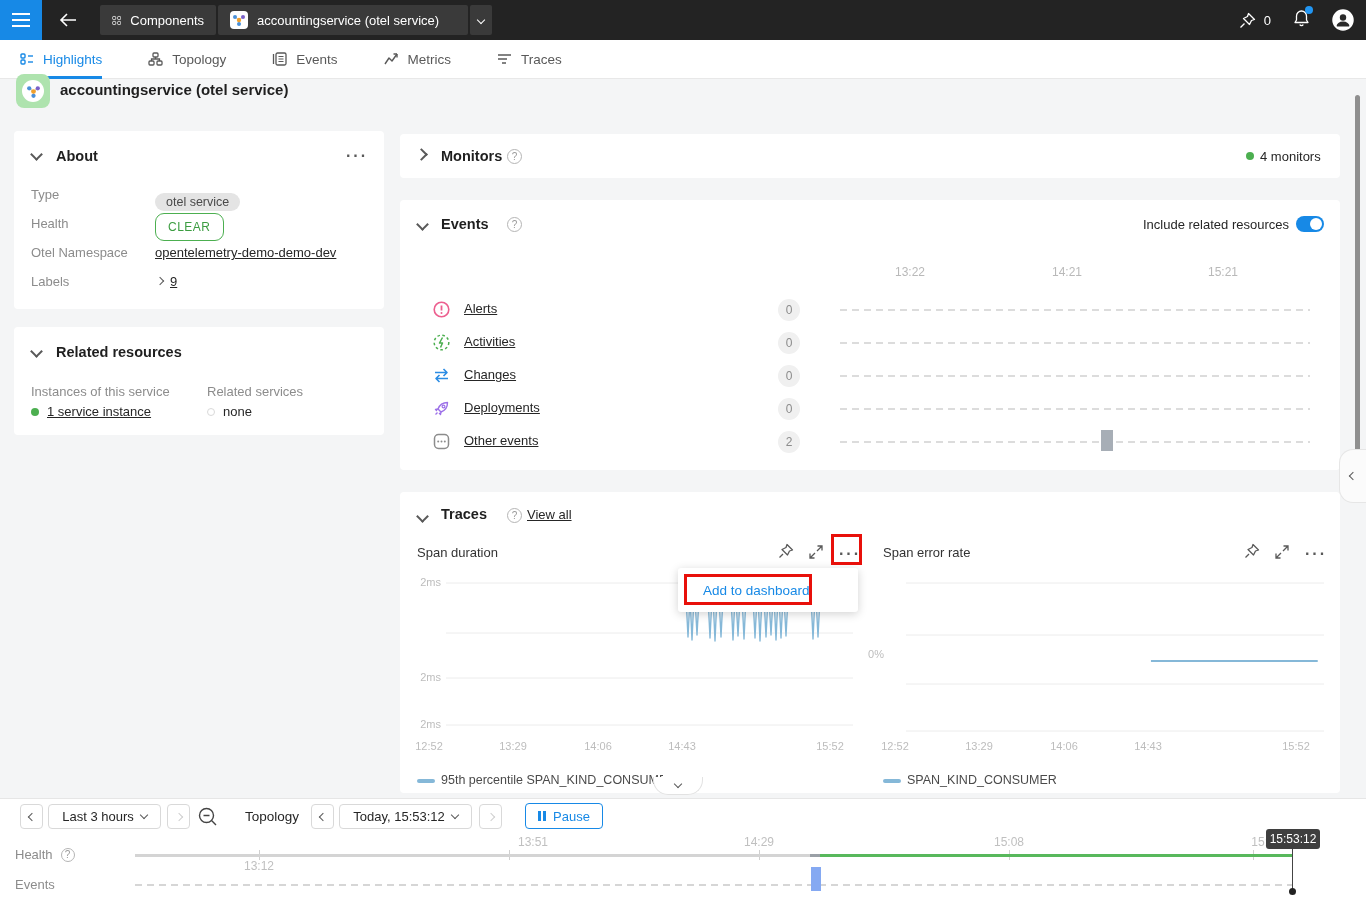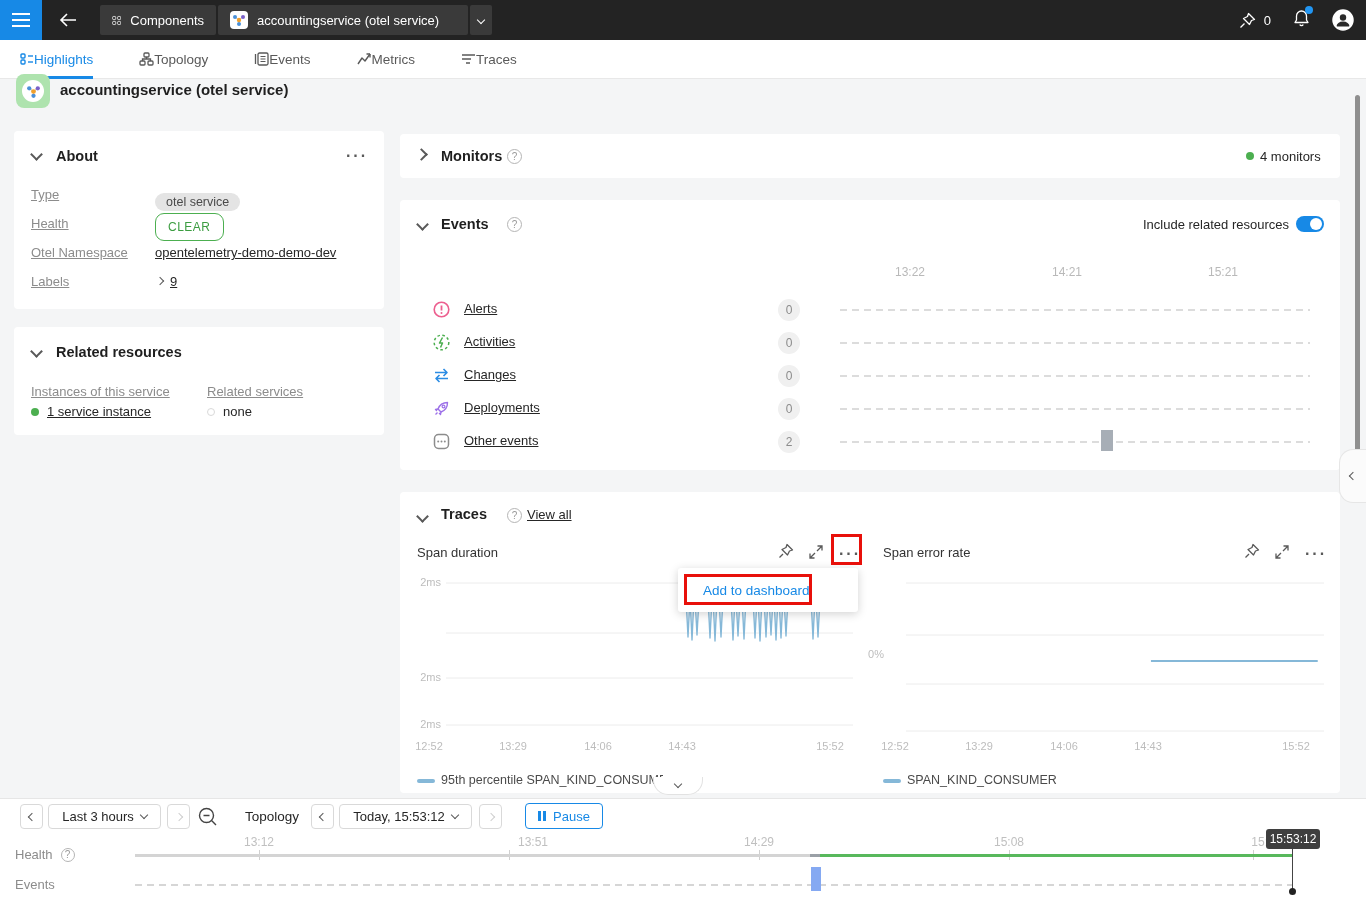--- a/index.html
+++ b/index.html
@@ -18,21 +18,21 @@
   .toptab.tabchev { left:470px; width:22px; padding:0; justify-content:center; }
   .svc-ic { width:18px; height:18px; background:#fff; border-radius:4px; display:flex; align-items:center; justify-content:center; }
   .top-right { position:absolute; right:12px; top:0; height:40px; display:flex; align-items:center; gap:22px; color:#fff; }
   .pin-wrap { display:flex; align-items:center; gap:8px; font-size:13px; }
   .bell-wrap { position:relative; }
   .bell-dot { position:absolute; right:-3px; top:-3px; width:8px; height:8px; border-radius:50%; background:#2196f3; }
   .avatar { width:22px; height:22px; }
 
   
   .navrow { position:absolute; left:0; top:40px; width:1366px; height:39px; background:#fff; border-bottom:1px solid #e8e8e8; display:flex; align-items:center; }
-  .navtab { display:flex; align-items:center; font-size:13.5px; color:#595959; margin-left:0; position:relative; height:39px; cursor:pointer; }
+  .navtab { display:flex; align-items:center; gap:9px; font-size:13.5px; color:#595959; margin-left:0; position:relative; height:39px; cursor:pointer; }
   .navtab .lbl { line-height:39px; }
   .navtab.t-highlights { margin-left:20px; color:#1789e6; }
   .navtab.t-topology { margin-left:46px; }
   .navtab.t-events { margin-left:46px; }
   .navtab.t-metrics { margin-left:46px; }
   .navtab.t-traces { margin-left:46px; }
   .navtab.t-highlights::after { content:""; position:absolute; left:0; right:0; bottom:0; height:3px; background:#1789e6; }
 
   
   .title-ic { position:absolute; left:16px; top:74px; width:34px; height:34px; border-radius:8px; background:#aee3ae; display:flex; align-items:center; justify-content:center; }
@@ -42,21 +42,21 @@
   
   .card { position:absolute; background:#fff; border-radius:4px; }
   .chev { display:inline-block; width:9px; height:9px; border-right:2px solid #595959; border-bottom:2px solid #595959; }
   .chev.down { transform:rotate(45deg); }
   .chev.right { transform:rotate(-45deg); }
   .chev.left { transform:rotate(135deg); }
   .chev.sm { width:6px; height:6px; border-width:1.6px; }
   .helpq { display:inline-flex; width:15px; height:15px; border:1px solid #b5b5b5; border-radius:50%; color:#9a9a9a; font-size:10px; align-items:center; justify-content:center; }
   .dots3 { color:#595959; font-size:16px; letter-spacing:2px; font-weight:bold; line-height:10px; }
   .sec-title { font-size:14.5px; font-weight:bold; color:#1f1f1f; }
-  .glabel { font-size:13px; color:#8c8c8c;text-decoration:underline; }
+  .glabel { font-size:13px; color:#8c8c8c; }
   .link { font-size:13px; color:#262626; text-decoration:underline; cursor:pointer; }
 
   
   .card.about { left:14px; top:131px; width:370px; height:178px; }
   .card.related { left:14px; top:327px; width:370px; height:108px; }
   .pill-gray { display:inline-block; background:#e4e4e4; color:#4a4a4a; font-size:12.5px; border-radius:10px; padding:2px 11px; }
   .pill-clear { display:inline-block; border:1px solid #4caf50; color:#3c9d41; font-size:12px; letter-spacing:.5px; border-radius:9px; padding:6px 12px; }
   .dot { display:inline-block; width:8px; height:8px; border-radius:50%; }
   .dot.green { background:#4caf50; }
   .dot.hollow { background:#fff; border:1.5px solid #d9d9d9; }
@@ -425,21 +425,21 @@
         <span class="chev right sm"></span>
       </div>
     <div class="btn pause" style="left:525px;width:78px;height:26px;">
       <span class="pause-ic">
           <i></i>
           <i></i>
         </span>
       <span>Pause</span>
     </div>
 
-    <span class="tlab" style="left:229px;">13:12</span>
+    <span class="tlab" style="left:229px;margin-top:24px;">13:12</span>
     <span class="tlab" style="left:503px;">13:51</span>
     <span class="tlab" style="left:729px;">14:29</span>
     <span class="tlab" style="left:979px;">15:08</span>
     <span class="tlab" style="left:1233px;">15:4</span>
     <span class="tick" style="left:259px;"></span>
       <span class="tick" style="left:509px;"></span>
       <span class="tick" style="left:759px;"></span>
       <span class="tick" style="left:1009px;"></span>
       <span class="tick" style="left:1253px;"></span>
 

